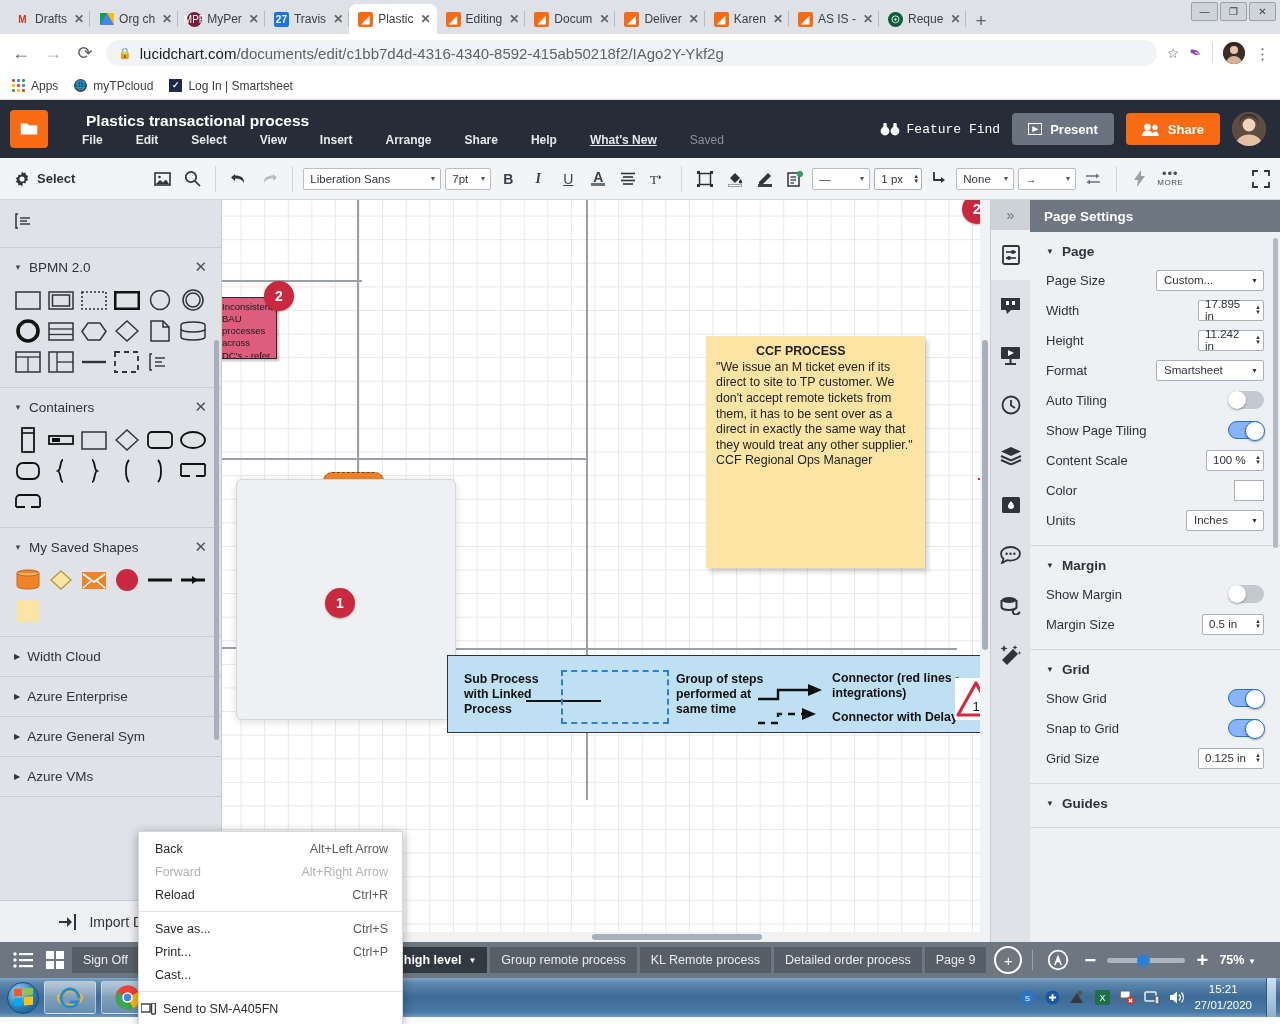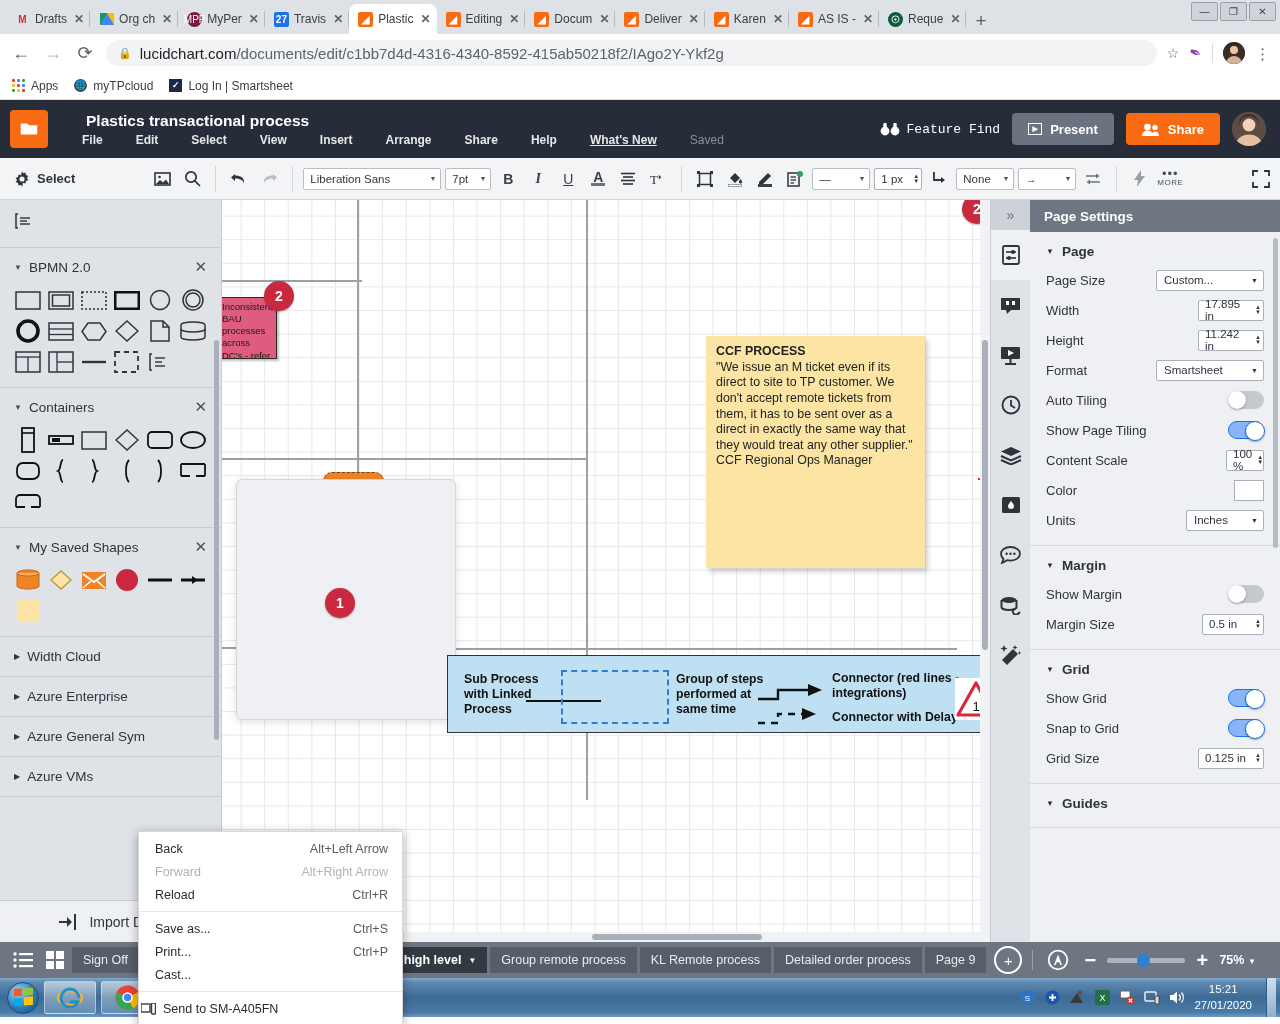--- a/index.html
+++ b/index.html
@@ -132,21 +132,21 @@
 
   .note-pink {
     position:absolute; background:#de5c7d; border:1.5px solid #2b2b2b;
     color:#1a1a1a; font-size:9.5px; line-height:1.28; padding:3px 4px; overflow:hidden;
     box-shadow:2px 2px 2px rgba(0,0,0,.25);
   }
   .note-yellow {
     position:absolute; background:#fce5a4; color:#222; font-size:12.4px; line-height:1.26;
     padding:8px 10px; box-shadow:3px 4px 5px rgba(0,0,0,.18);
   }
-  .note-yellow .nt-title { font-weight:bold; }
+  .note-yellow .nt-title { font-weight:bold;margin-left:40px; }
 
   .orange-shape { position:absolute; background:#f08326; border:1px dashed #7a4210; }
 
   .legend-box {
     position:absolute; background:#bfe0f2; border:1px solid #2f3338;
     display:flex; align-items:center;
   }
   .legend-text { font-size:12.3px; font-weight:bold; color:#111; line-height:1.22; }
   .dashed-box { border:2.5px dashed #2b7fd4; }
 
@@ -1046,21 +1046,21 @@
             <span class="ps-label">Show Page Tiling</span>
             <span class="ps-ctl">
               <div class="toggle on">
                 <span class="knob"></span>
               </div>
             </span>
           </div>
           <div class="ps-row">
             <span class="ps-label">Content Scale</span>
             <span class="ps-ctl">
-              <div class="ps-spin" style="width:38px">
+              <div class="ps-spin" style="width:58px">
                 <span>100 %</span>
                 <span class="arrows">
                   <span>▲</span>
                   <span>▼</span>
                 </span>
               </div>
             </span>
           </div>
           <div class="ps-row">
             <span class="ps-label">Color</span>

